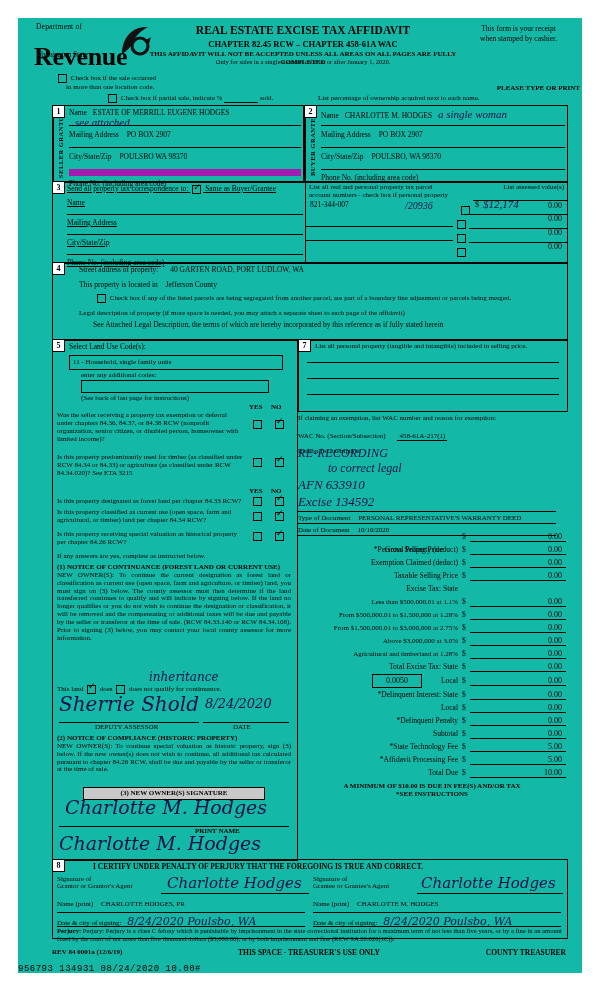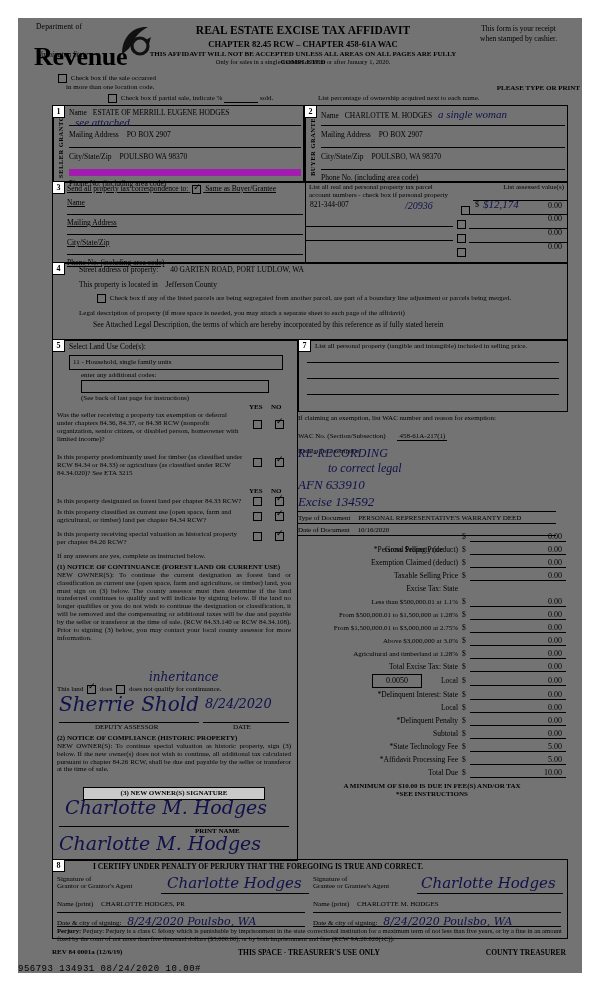--- a/index.html
+++ b/index.html
@@ -1,18 +1,18 @@
 <!DOCTYPE html>
 <html><head>
 <meta charset="utf-8">
 <style>
   html,body{margin:0;padding:0;background:#b9b9b9;}
   body{font-family:"Liberation Serif", serif;}
   .page{width:600px;height:995px;background:#ffffff;position:relative;overflow:hidden;}
-  .sheet{position:absolute;left:18px;top:18px;width:564px;height:955px;background:#737373;}
+  .sheet{position:absolute;left:18px;top:18px;width:564px;height:955px;background:#14b8a6;}
   .dept{position:absolute;left:18px;top:4px;font-size:7.5px;letter-spacing:.2px;}
   .rev{position:absolute;left:16px;top:24px;font-size:26px;font-weight:bold;font-family:"Liberation Serif",serif;letter-spacing:-0.3px;}
   .wash{position:absolute;left:18px;top:32px;font-size:7.5px;font-style:italic;}
   .logo{position:absolute;left:100px;top:6px;width:34px;height:34px;}
   .title{position:absolute;left:150px;top:6px;width:270px;text-align:center;font-weight:bold;font-size:11.5px;}
   .subt{position:absolute;left:150px;top:21px;width:270px;text-align:center;font-size:8.5px;font-weight:bold;}
   .subt2{position:absolute;left:110px;top:32px;width:350px;text-align:center;font-size:7px;font-weight:bold;}
   .subt3{position:absolute;left:110px;top:40px;width:350px;text-align:center;font-size:6.5px;}
   .rcpt{position:absolute;right:6px;top:6px;width:115px;text-align:center;font-size:7.5px;line-height:1.35;}
   .box{border:1px solid #000;}

